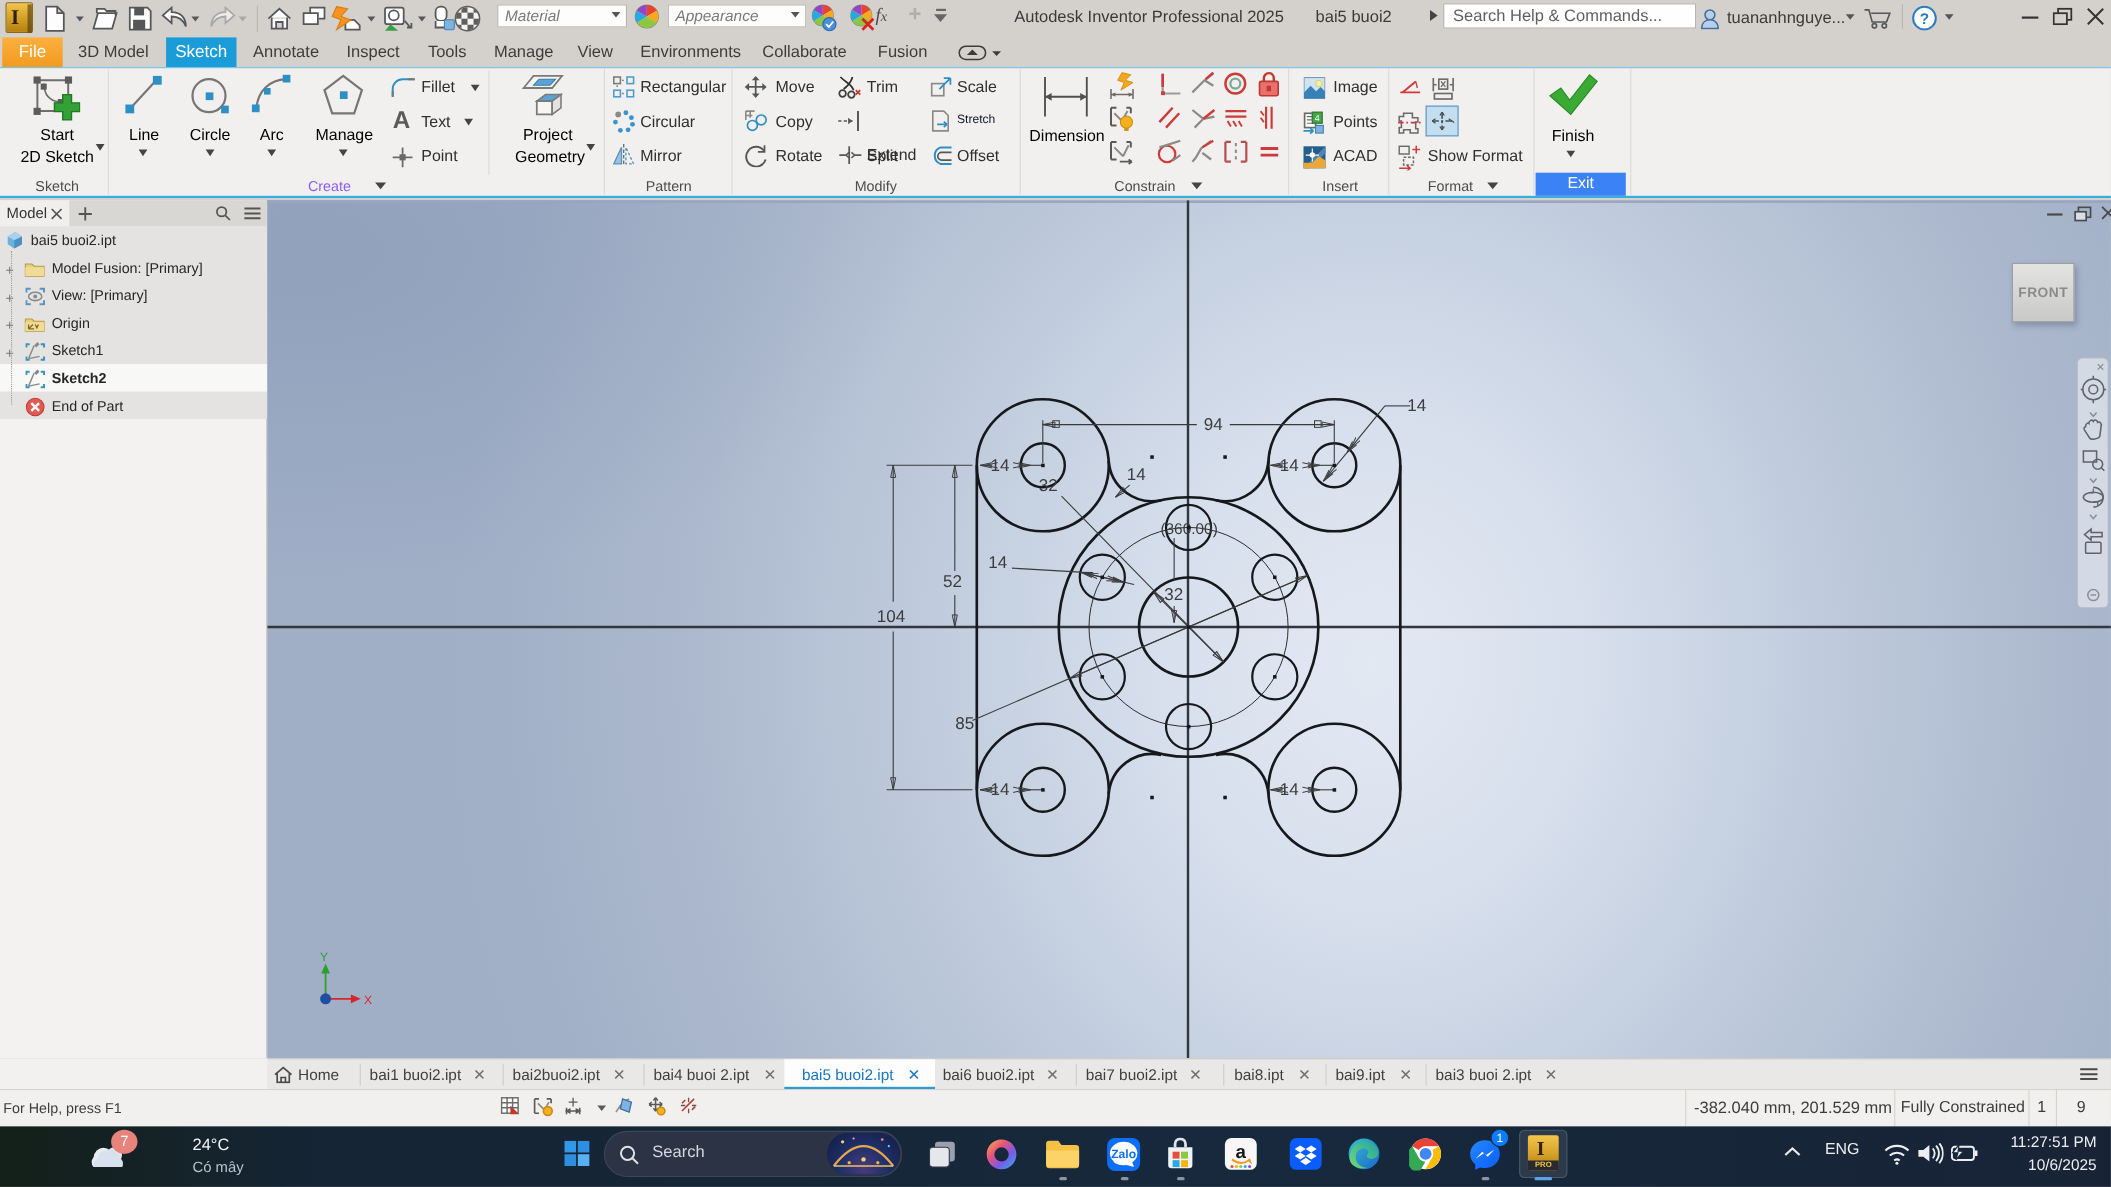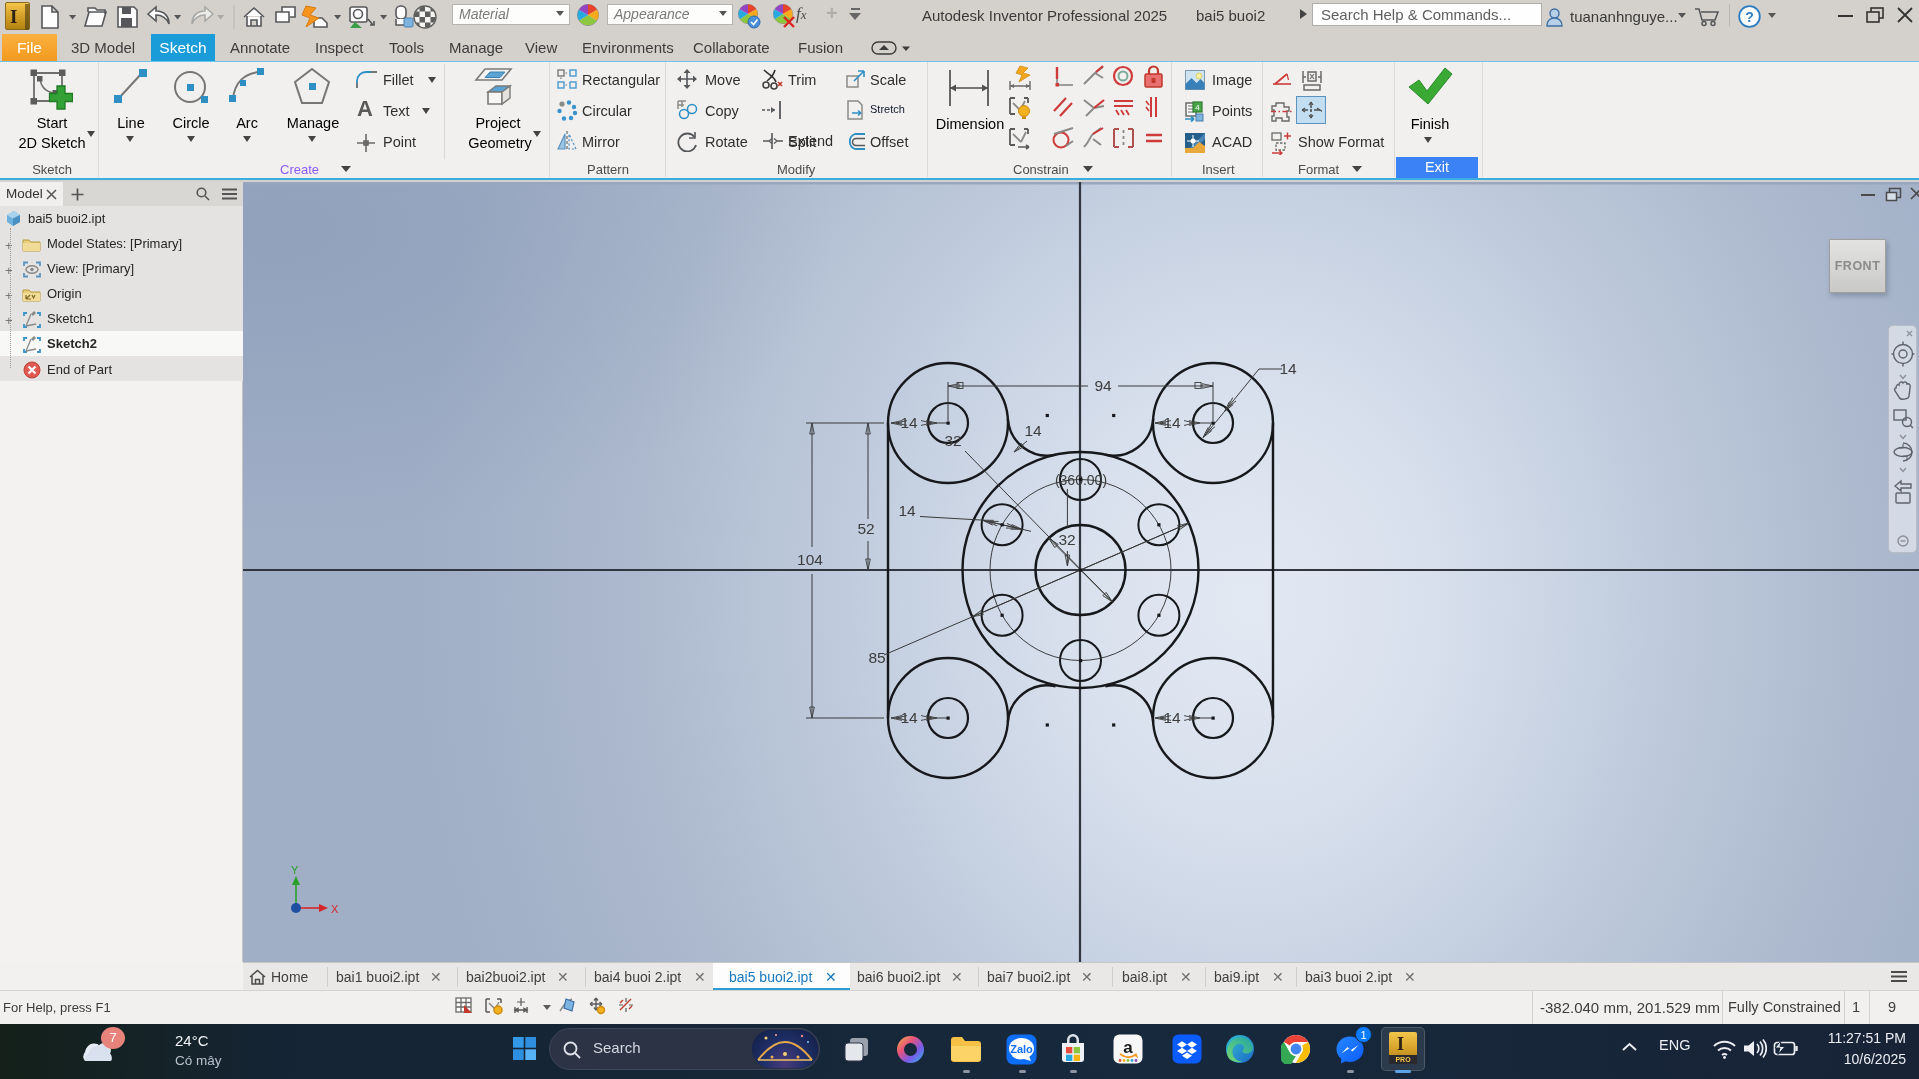--- a/index.html
+++ b/index.html
@@ -512,21 +512,21 @@
     <path d="M4,6 L11,2 L17,6 L10,9.5 Z" fill="#a8d2ec"></path>
     <path d="M10,9.5 L17,6 V13 L10,17 Z" fill="#4a90c0"></path>
   </svg>
   <div class="abs" style="left:28px;top:29px;">bai5 buoi2.ipt</div>
 
   <div class="abs" style="left:5px;top:56px;color:#777;font-size:13px;">+</div>
   <svg class="abs" style="left:22px;top:54px;" width="20" height="17">
       <path d="M1,4 h6 l2,2 h9 v9 h-17 z" fill="#e8cf7a" stroke="#b89a40" stroke-width="1"></path>
       <path d="M1,7 h17 v8 h-17 z" fill="#f0dc96"></path>
     </svg>
-  <div class="abs" style="left:47px;top:54px;">Model States: [Primary]</div>
+  <div class="abs" style="left:47px;top:54px;">Model Fusion: [Primary]</div>
 
   <div class="abs" style="left:5px;top:81px;color:#777;font-size:13px;">+</div>
   <svg class="abs" style="left:23px;top:79px;" width="18" height="17" fill="none">
     <path d="M1,5 v-3.5 h4 M13,1.5 h4 v3.5 M17,12 v3.5 h-4 M5,15.5 h-4 v-3.5" stroke="#5b93c0" stroke-width="1.8"></path>
     <ellipse cx="9" cy="8.5" rx="6" ry="3.8" fill="none" stroke="#8a8a88" stroke-width="1.4"></ellipse>
       <circle cx="9" cy="8.5" r="1.8" fill="#8a8a88"></circle>
   </svg>
   <div class="abs" style="left:47px;top:79px;">View: [Primary]</div>
 
   <div class="abs" style="left:5px;top:106px;color:#777;font-size:13px;">+</div>

